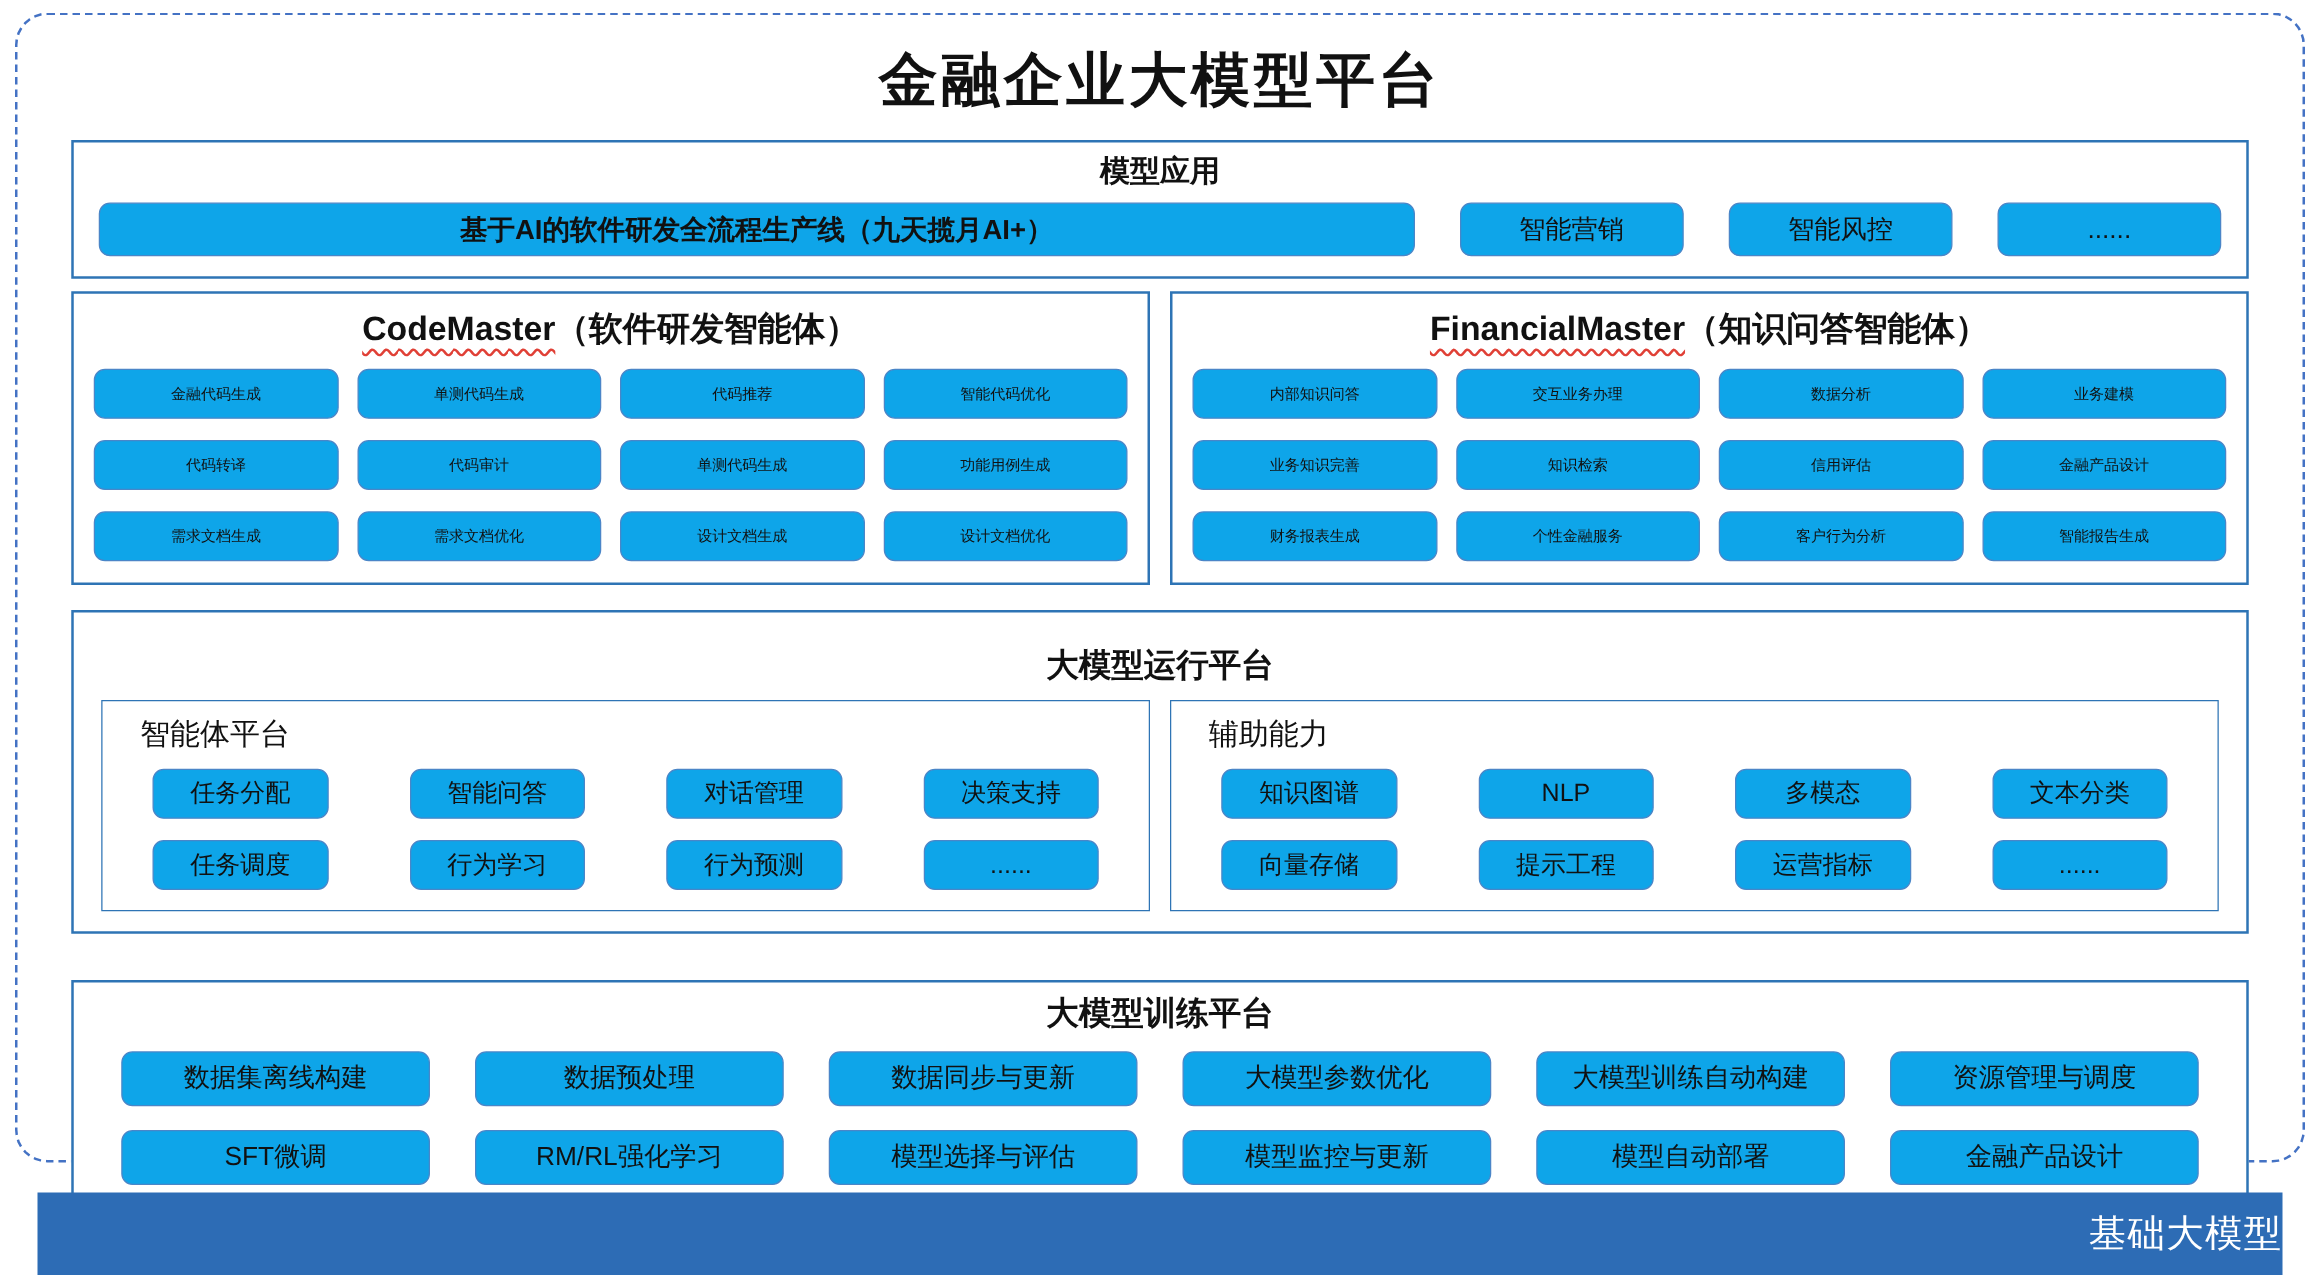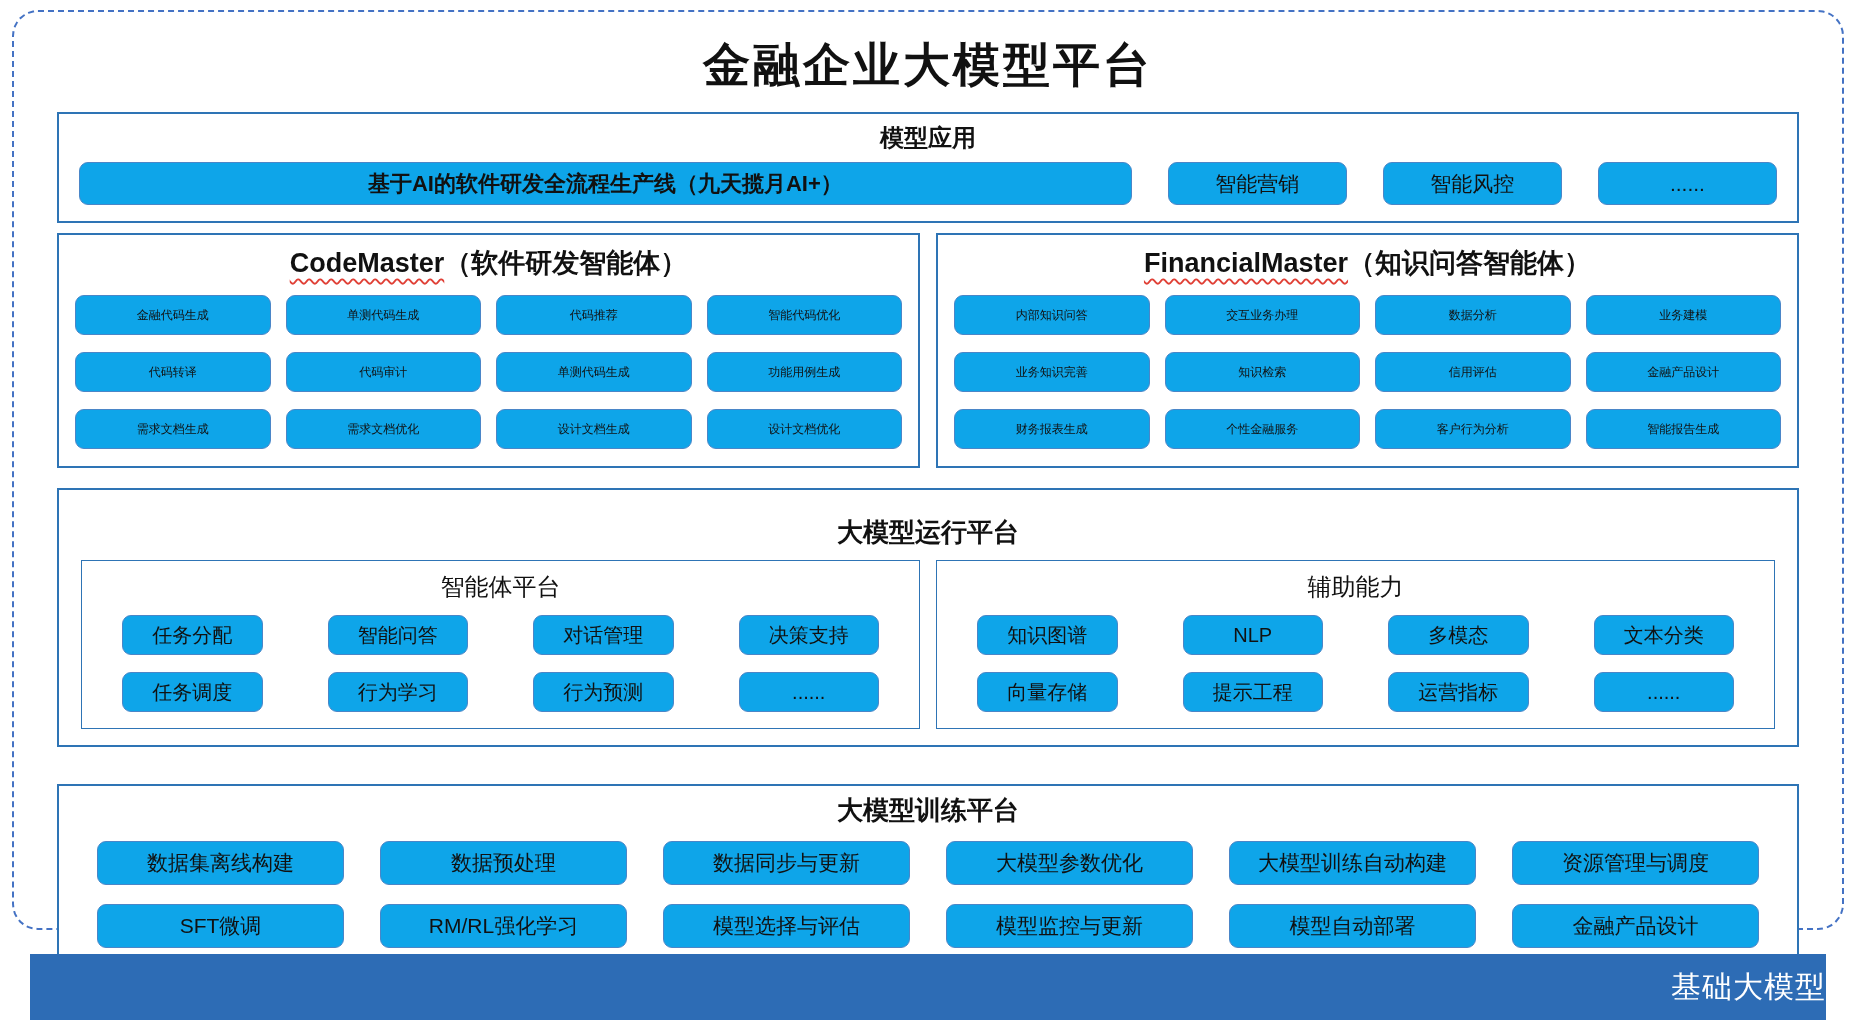--- a/index.html
+++ b/index.html
@@ -41,21 +41,21 @@
   .agent { flex: 1; padding: 6px 16px 17px 16px; }
   .agent-header { text-align: center; font-size: 27px; font-weight: bold; margin: 4px 0 14px 0; }
   .wavy { text-decoration: underline wavy #e04036 2px; text-underline-offset: 6px; text-decoration-skip-ink: none; }
   .grid4 { display: grid; grid-template-columns: repeat(4, 1fr); gap: 17px 15px; }
   .agent .item { min-height: 40px; font-size: 12px; }
 
   
   .runtime { margin-top: 20px; padding: 26px 22px 16px 22px; }
   .runtime-row { display: flex; gap: 16px; margin-top: 10px; }
   .subsection { flex: 1; border: 1.5px solid #2e74b5; padding: 6px 30px 16px 30px; background: #fff; }
-  .sub-header { text-align: center; font-size: 24px; font-weight: normal; margin: 4px 0 12px 0; font-family: Liberation Mono, monospace; }
+  .sub-header { text-align: left; font-size: 24px; font-weight: normal; margin: 4px 0 12px 0; font-family: Liberation Mono, monospace; }
   .grid4.loose { gap: 17px 65px; padding: 0 10px; }
   .subsection .item { min-height: 40px; font-size: 20px; }
 
   
   .training { margin-top: 37px; padding: 8px 32px 20px 32px; }
   .grid6 { display: grid; grid-template-columns: repeat(6, 1fr); gap: 19px 36px; margin-top: 13px; padding: 0 6px; }
   .training .item { min-height: 44px; font-size: 21px; }
 
   
   .base-bar {

